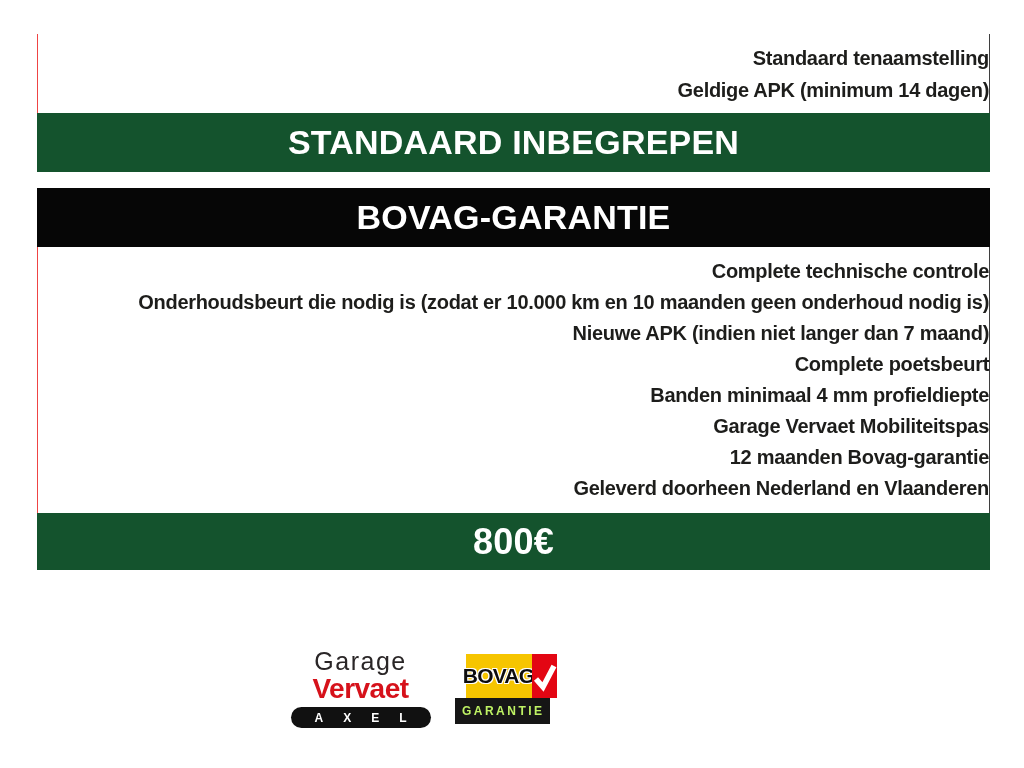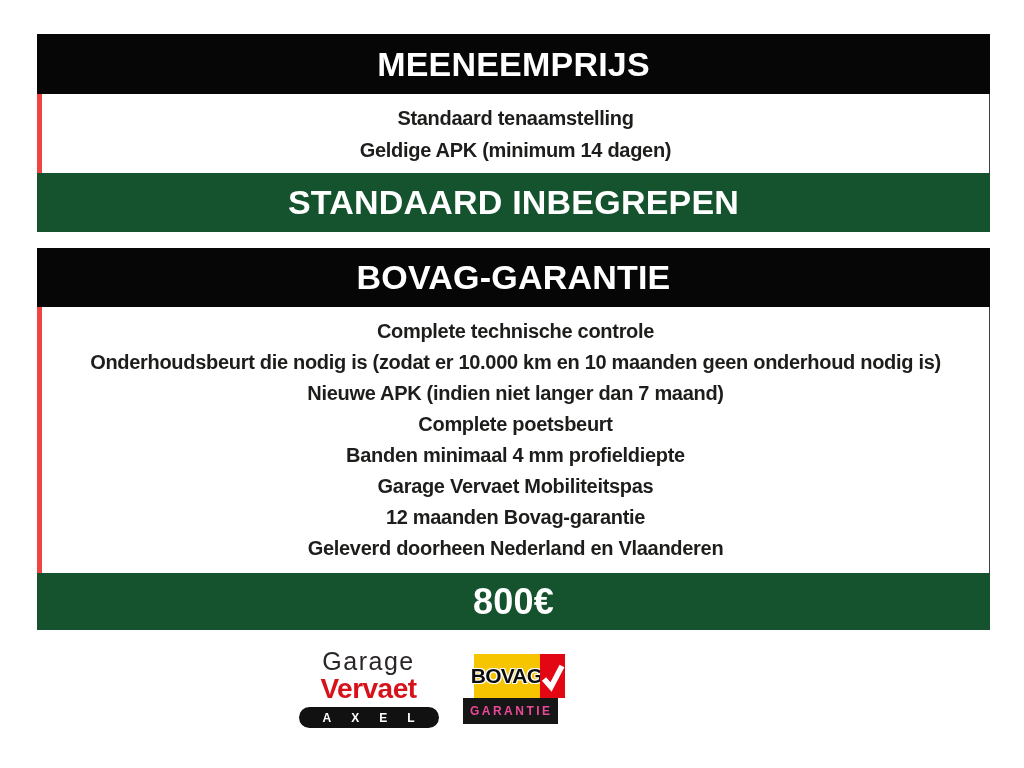--- a/index.html
+++ b/index.html
@@ -25,41 +25,41 @@
     white-space: nowrap;
   }
   .bar.black { background: #060606; }
   .bar.red   { background: #14532d; }
   .hdr1 { height: 60px; }
   .hdr2 { height: 59px; }
   .red1 { height: 59px; }
   .red2 { height: 57px; font-size: 36px; }
   .white-box {
     background: #ffffff;
-    border-left: 5px solid #ef4444;
+    border-left: 1px solid #ef4444;
     border-right: 1px solid #3f3f3f;
     display: flex;
     flex-direction: column;
     justify-content: center;
-    text-align: center;
+    text-align: right;
     font-weight: bold;
     color: #1d1d1b;
     font-size: 20px;
     line-height: 31px;
     letter-spacing: -0.3px;
   }
   .box1 { height: 79px; line-height: 32px; }
   .box2 { height: 266px; }
   .gap { height: 16px; }
   .line { white-space: nowrap; }
 
   
   .logos {
     position: absolute;
-    left: 16px; top: 650px;
+    left: 8px; top: 650px;
     width: 824px;
     display: flex;
     justify-content: center;
     align-items: center;
     gap: 24px;
   }
   .vervaet-logo { width: 140px; text-align: center; }
   .garage-word {
     font-size: 25px;
     line-height: 23px;
@@ -106,39 +106,36 @@
   .bovag-red {
     width: 29px;
     background: #e30613;
     display: flex;
     align-items: center;
     justify-content: center;
   }
   .bovag-bottom {
     height: 26px;
     background: #161616;
-    color: #ec4899;
+    color: #bef264;
     font-size: 12px;
     font-weight: bold;
     letter-spacing: 2.5px;
     padding-left: 2.5px;
     display: flex;
     align-items: center;
     justify-content: center;
   }
 </style>
 </head>
 <body>
 
 <div class="poster">
 
   <section>
-    <div class="bar black hdr1">
-      <span>MEENEEMPRIJS</span>
-    </div>
     <div class="white-box box1">
       <div class="line">Standaard tenaamstelling</div>
       <div class="line">Geldige APK (minimum 14 dagen)</div>
     </div>
     <div class="bar red red1">
       <span>STANDAARD INBEGREPEN</span>
     </div>
   </section>
 
   <div class="gap"></div>

